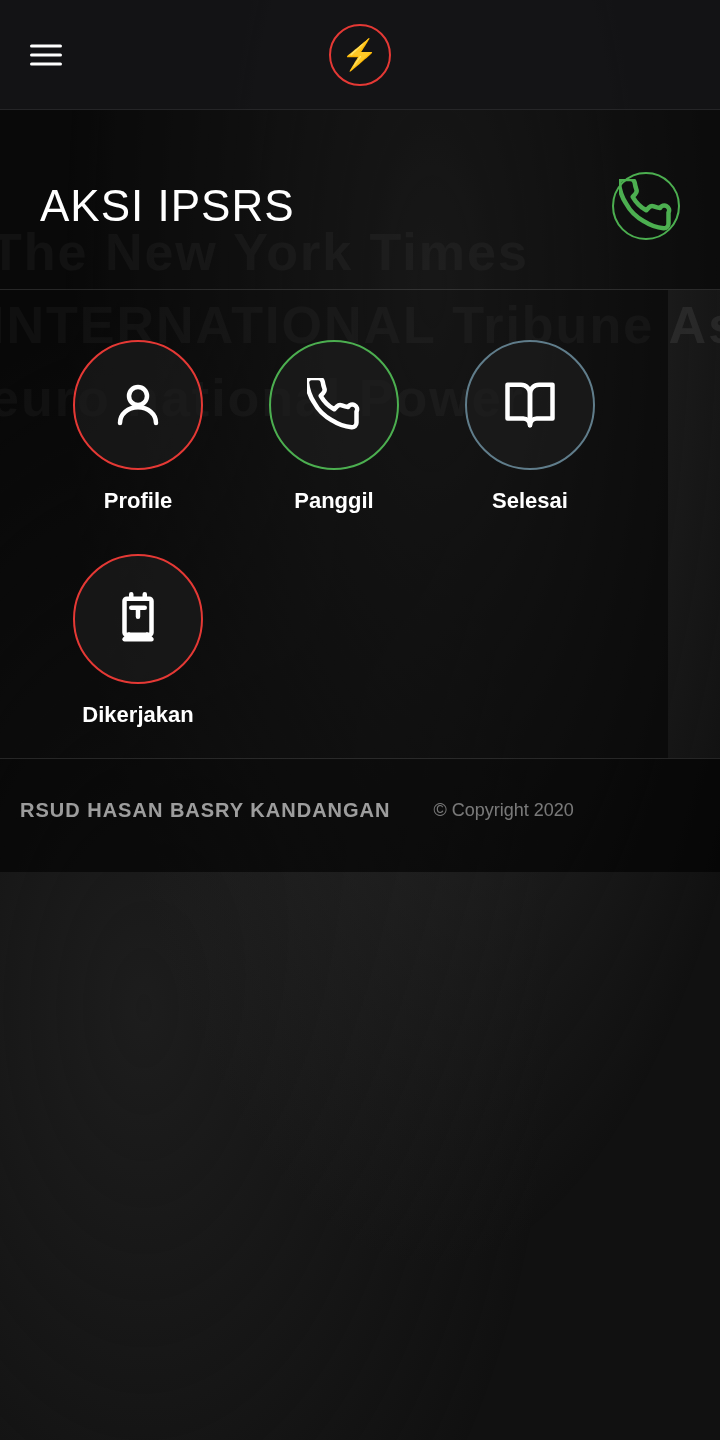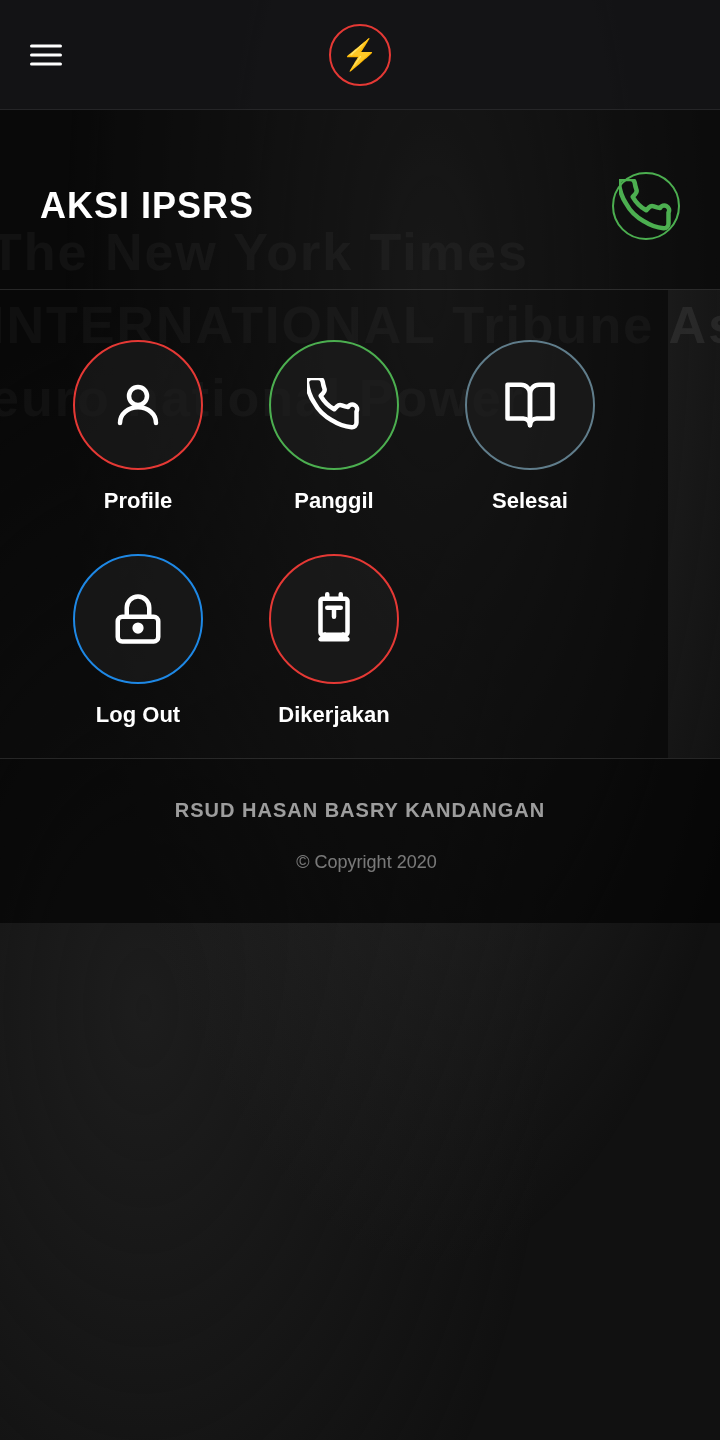--- a/index.html
+++ b/index.html
@@ -103,22 +103,22 @@
       padding: 36px 40px 24px 40px;
       display: flex;
       align-items: center;
       justify-content: space-between;
       background: rgba(0,0,0,0.45);
       border-bottom: 1px solid rgba(255,255,255,0.12);
       min-height: 180px;
     }
 
     .hero-title {
-      font-size: 36px;
-      font-weight: 700;
+      font-size: 44px;
+      font-weight: 400;
       color: #fff;
       letter-spacing: 1px;
     }
 
     .phone-btn {
       width: 68px;
       height: 68px;
       border-radius: 50%;
       border: 2.5px solid #4caf50;
       display: flex;
@@ -189,21 +189,20 @@
 
     
     .footer {
       position: relative;
       z-index: 5;
       width: 720px;
       padding: 40px 20px 50px 20px;
       background: rgba(0,0,0,0.6);
       border-top: 1px solid rgba(255,255,255,0.12);
       display: flex;
-      flex-direction: column;
       align-items: center;
       gap: 30px;
     }
 
     .footer-hospital {
       font-size: 20px;
       font-weight: 700;
       color: rgba(255,255,255,0.6);
       letter-spacing: 1px;
       text-align: center;
@@ -270,30 +269,20 @@
         <svg class="icon-svg" viewBox="0 0 24 24">
           <path d="M2 3h6a4 4 0 014 4v14a3 3 0 00-3-3H2z" stroke="#fff" stroke-width="2" fill="none"></path>
           <path d="M22 3h-6a4 4 0 00-4 4v14a3 3 0 013-3h7z" stroke="#fff" stroke-width="2" fill="none"></path>
         </svg>
       </div>
       <span class="menu-label">Selesai</span>
     </div>
 
 
 
-    <div class="menu-item">
-      <div class="menu-circle blue">
-        <svg class="icon-svg" viewBox="0 0 24 24">
-          <rect x="3" y="11" width="18" height="11" rx="2" ry="2" stroke="#fff" stroke-width="2" fill="none"></rect>
-          <path d="M7 11V7a5 5 0 0110 0v4" stroke="#fff" stroke-width="2" fill="none"></path>
-          <circle cx="12" cy="16" r="1.5" fill="#fff"></circle>
-        </svg>
-      </div>
-      <span class="menu-label">Log Out</span>
-    </div>
 
     <div class="menu-item">
       <div class="menu-circle red">
         <svg class="icon-svg" viewBox="0 0 24 24">
           <rect x="6" y="3" width="12" height="16" rx="1" stroke="#fff" stroke-width="2" fill="none"></rect>
           <path d="M9 3V1M15 3V1" stroke="#fff" stroke-width="2" stroke-linecap="round"></path>
           <path d="M9 7h6M12 7v4" stroke="#fff" stroke-width="2" stroke-linecap="round"></path>
           <path d="M8 19l-2 2h12l-2-2" stroke="#fff" stroke-width="2" fill="none"></path>
         </svg>
       </div>

